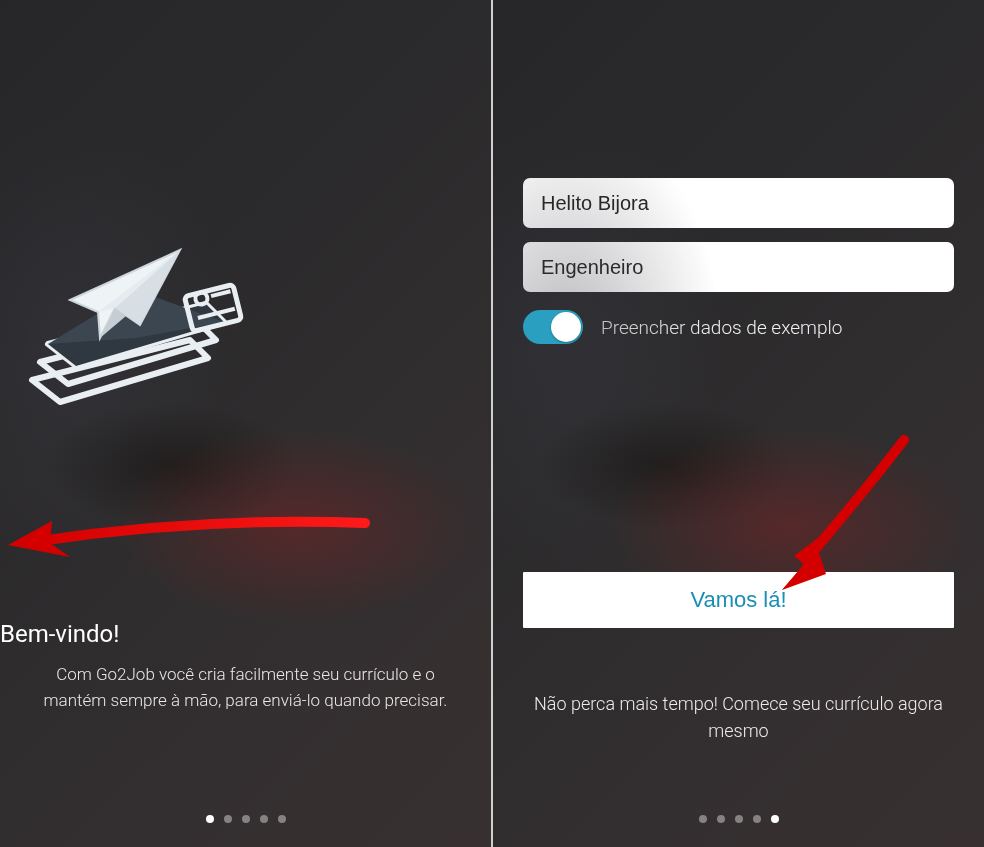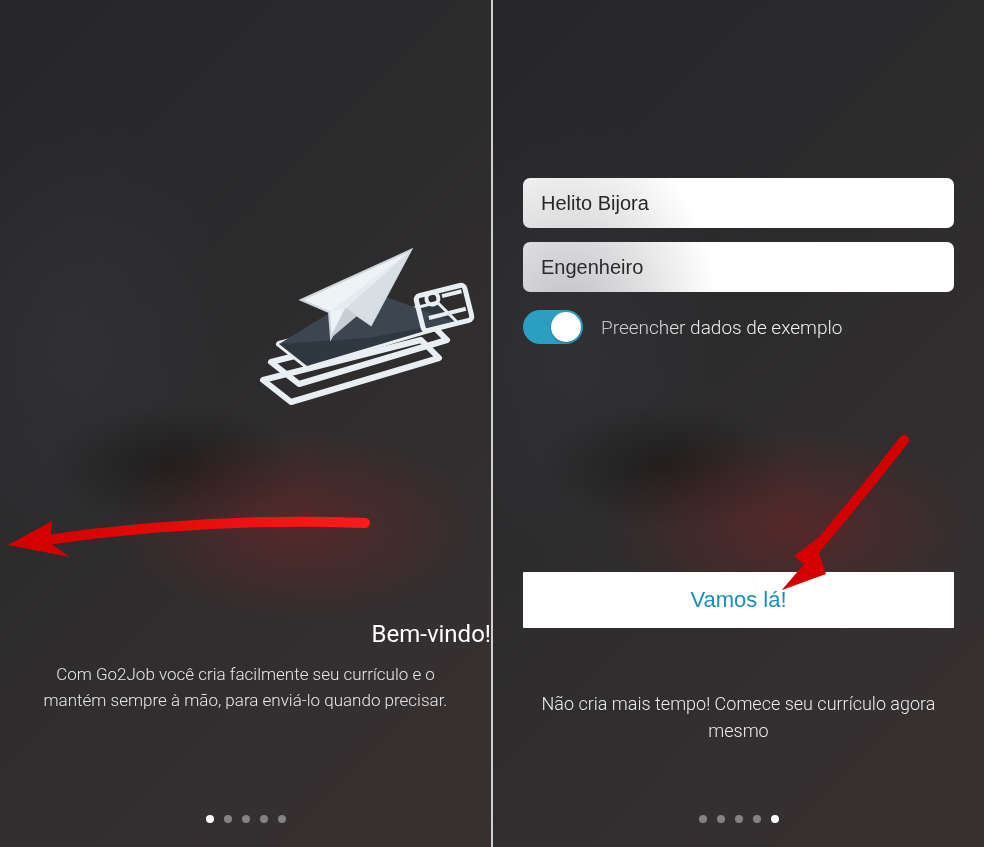--- a/index.html
+++ b/index.html
@@ -13,21 +13,21 @@
 }
 .screen {
   position: relative;
   width: 492px;
   height: 847px;
   overflow: hidden;
   background: linear-gradient(rgba(30,30,35,0.72), rgba(30,30,35,0.72)),
               linear-gradient(135deg, #3b3a38 0%, #4b4741 30%, #5a534a 55%, #6c5a52 75%, #7a6052 100%);
   display: flex;
   flex-direction: column;
-  align-items: flex-end;
+  align-items: flex-start;
 }
 .screen::before {
   content: "";
   position: absolute;
   inset: 0;
   background:
     radial-gradient(ellipse 260px 140px at 60% 62%, rgba(155,30,30,0.35), transparent 70%),
     radial-gradient(ellipse 180px 90px at 35% 55%, rgba(20,18,15,0.55), transparent 70%),
     radial-gradient(ellipse 220px 320px at 15% 40%, rgba(60,60,70,0.35), transparent 70%);
   pointer-events: none;
@@ -241,21 +241,21 @@
         <div class="knob"></div>
       </div>
       <span class="toggle-label">Preencher dados de exemplo</span>
     </div>
   </div>
 
   <button class="cta-button">
     <span>Vamos lá!</span>
   </button>
 
-  <p class="bottom-text">Não cria mais tempo! Comece seu currículo agora mesmo</p>
+  <p class="bottom-text">Não perca mais tempo! Comece seu currículo agora mesmo</p>
 
   <div class="page-dots">
     <span class="dot"></span>
     <span class="dot"></span>
     <span class="dot"></span>
     <span class="dot"></span>
     <span class="dot active"></span>
   </div>
 
   <svg class="arrow-annot arrow-right" viewBox="0 0 150 170">

